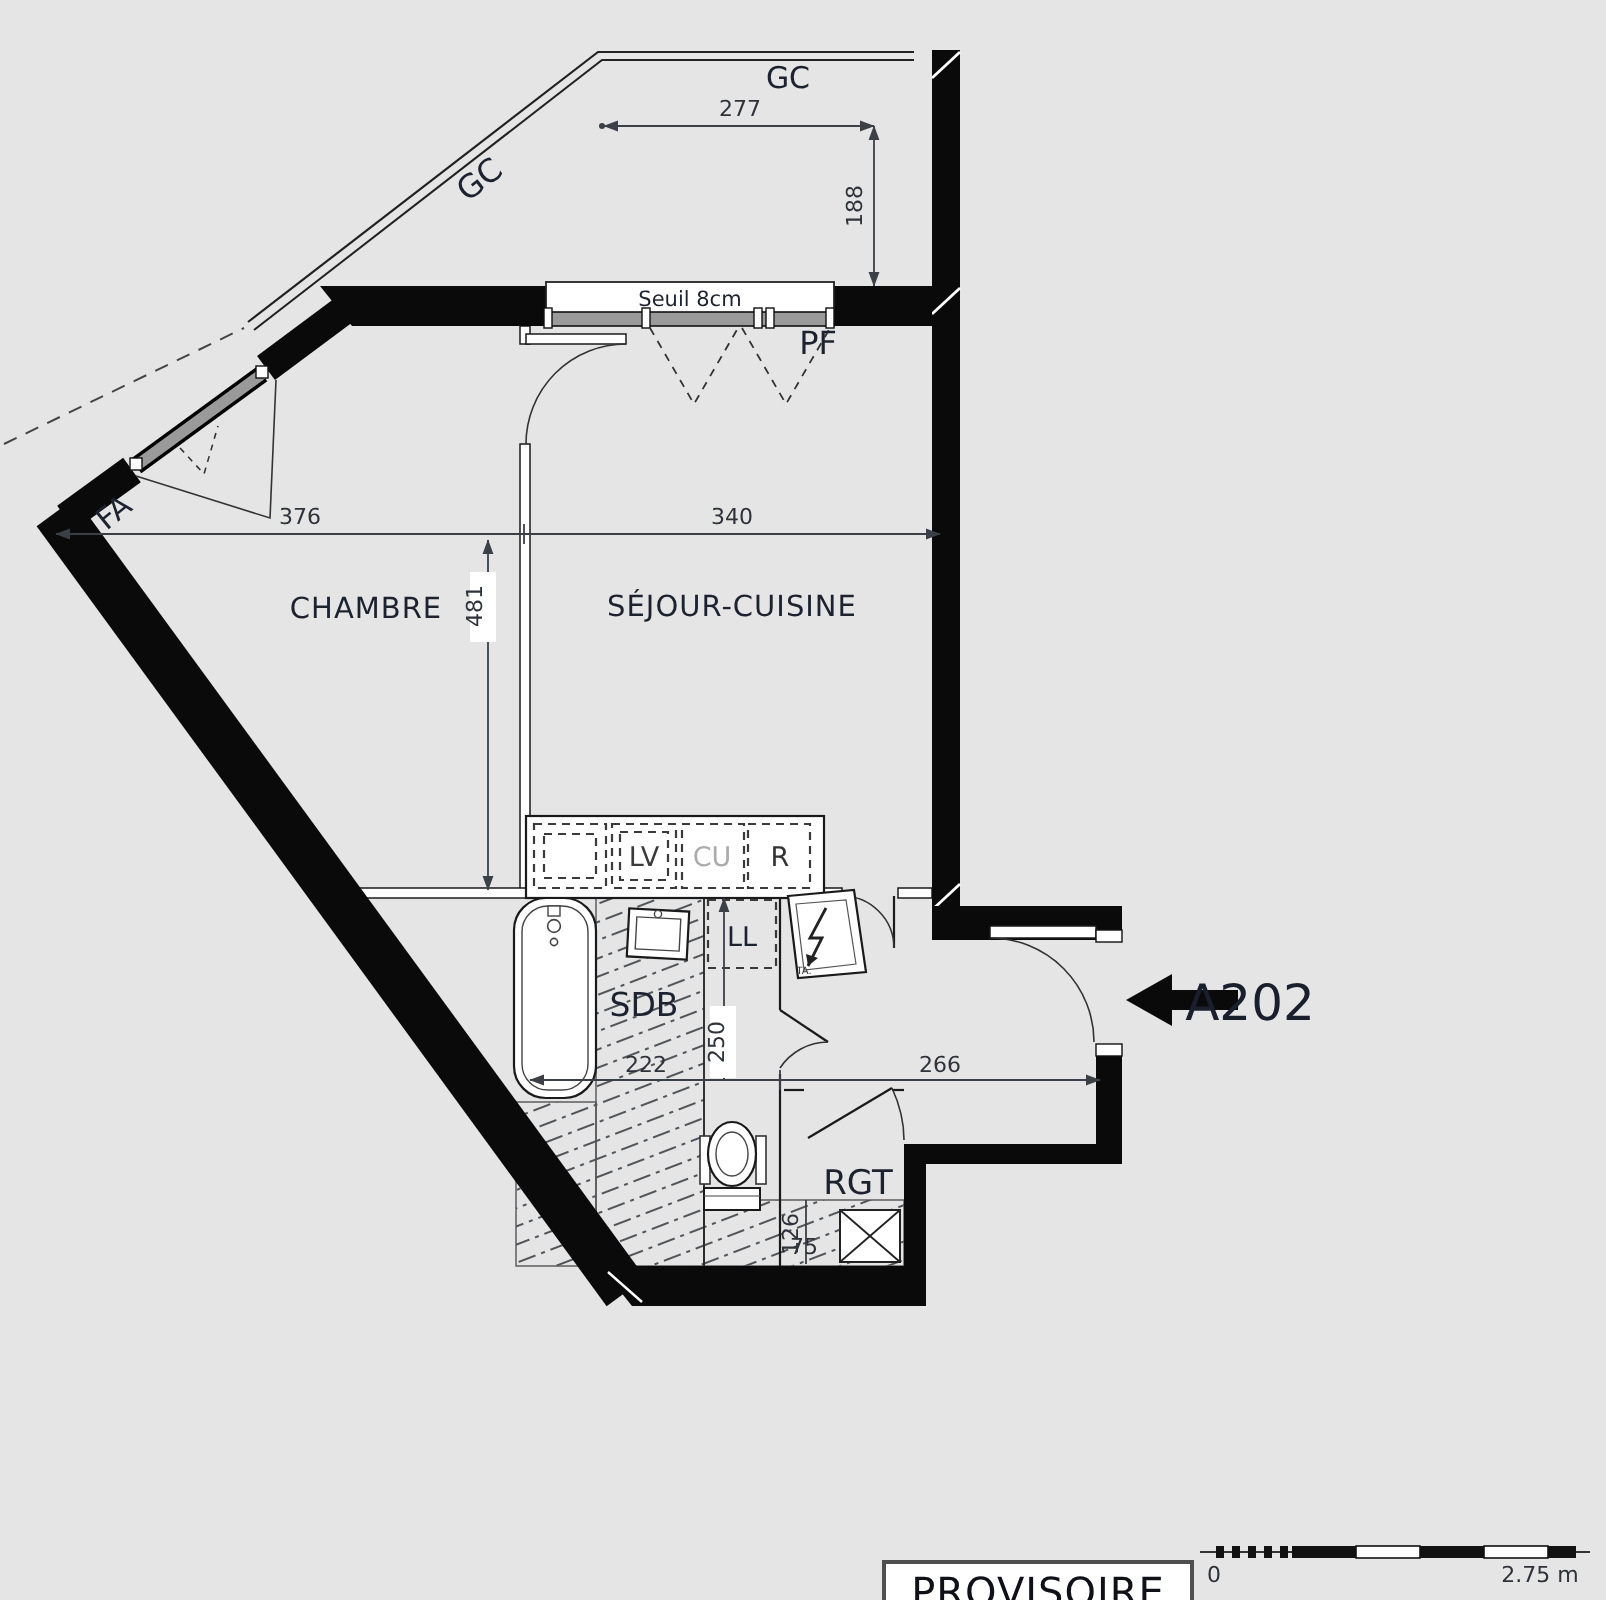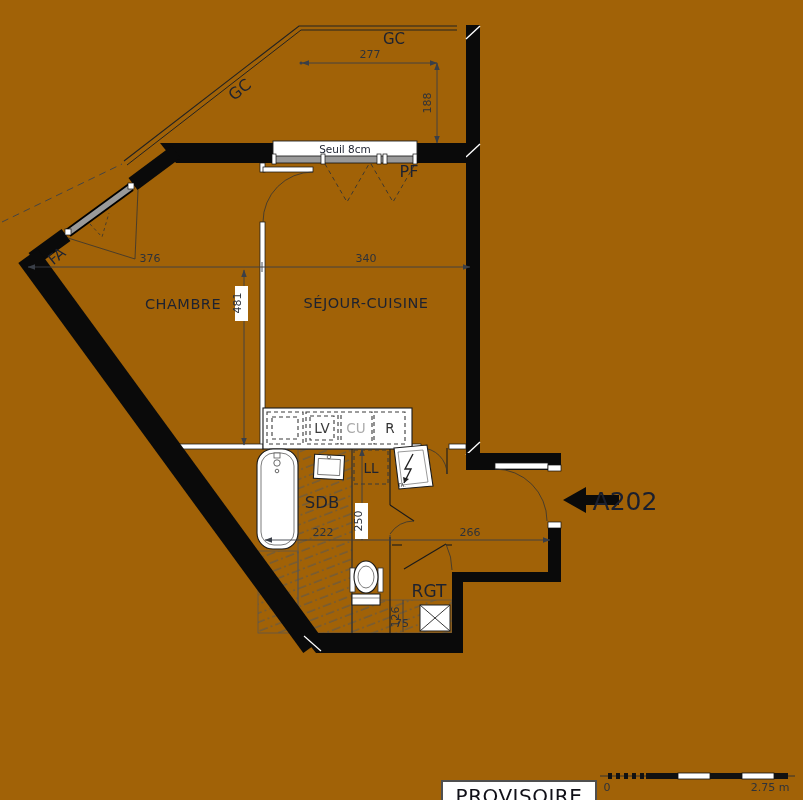--- a/index.html
+++ b/index.html
@@ -1,16 +1,16 @@
 <!DOCTYPE html>
 <html><head>
 <meta charset="utf-8">
 <style>
   html,body{margin:0;padding:0;background:#fff;}
-  #canvas{position:relative;width:803px;height:800px;background:#a16207;overflow:hidden;
+  #canvas{position:relative;width:803px;height:800px;background:#e5e5e5;overflow:hidden;
           font-family:"DejaVu Sans",sans-serif;}
   svg{position:absolute;left:0;top:0;}
   svg text{font-family:"DejaVu Sans",sans-serif;text-anchor:middle;}
   .w{fill:#0a0a0a;stroke:none;}
   .ln{fill:none;stroke:#1a1a1a;stroke-width:1.1;}
   .ln2{fill:#ffffff;stroke:#1a1a1a;stroke-width:1;}
   .thin{stroke-width:0.75;}
   .dsh{fill:none;stroke:#3a3a3a;stroke-width:1.1;stroke-dasharray:4 3;}
   .dim{fill:none;stroke:#3a3f48;stroke-width:0.9;}
   .lbl{fill:#1d2230;}

